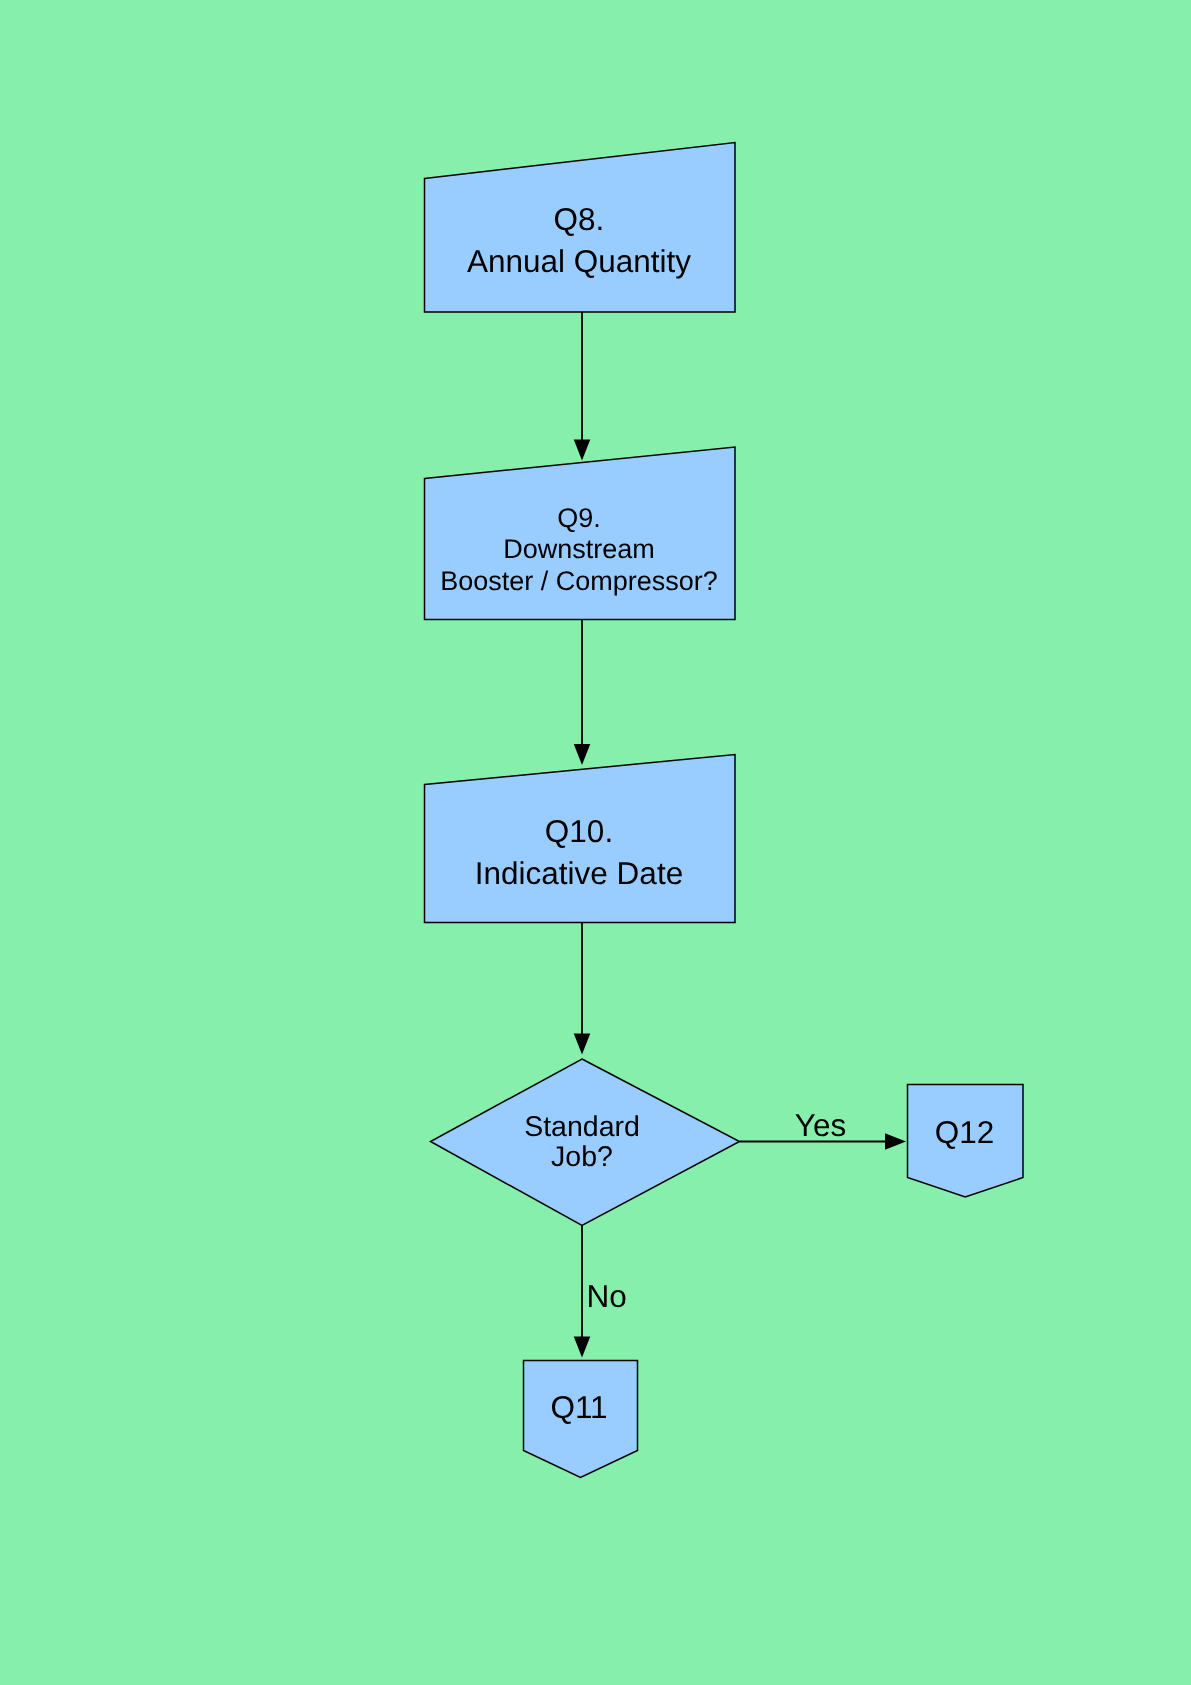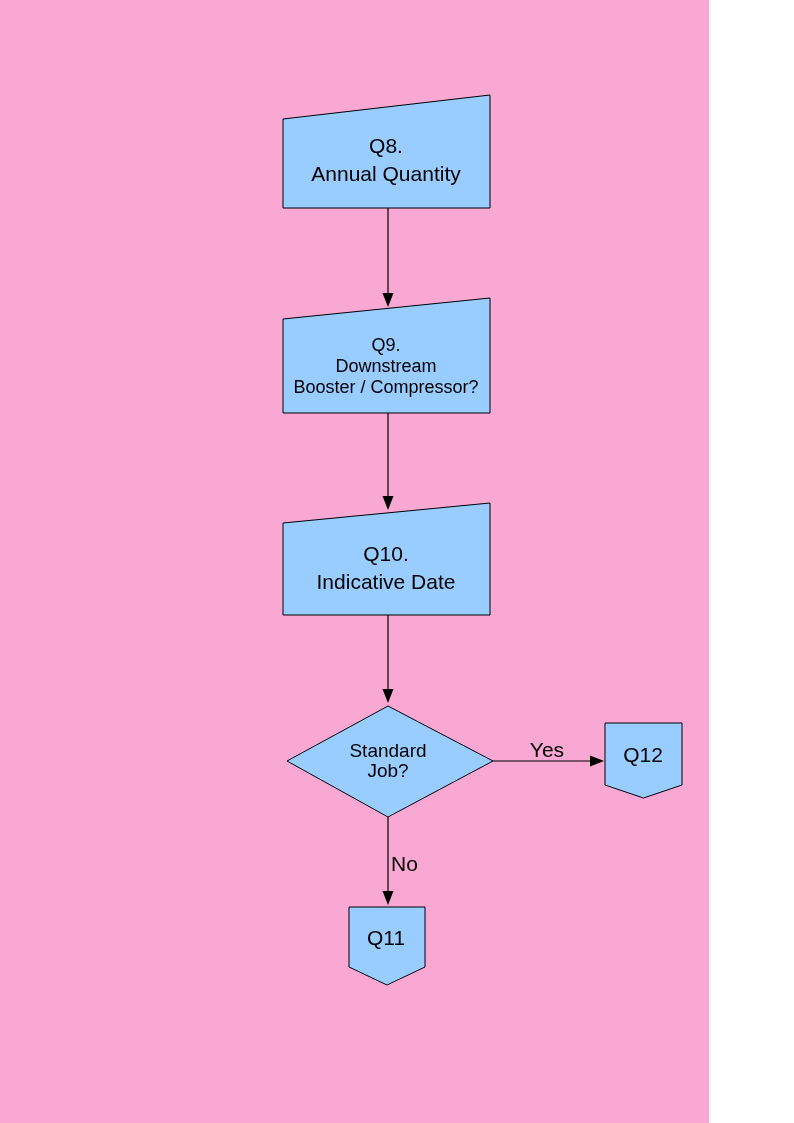--- a/index.html
+++ b/index.html
@@ -2,23 +2,23 @@
 <html><head>
 <meta charset="utf-8">
 <style>
   html, body {
     margin: 0;
     padding: 0;
     background: #ffffff;
   }
   .page {
     position: relative;
-    width: 709px;
+    width: 794px;
     height: 1123px;
-    background: #f9a8d4;
+    background: #86efac;
     overflow: hidden;
     font-family: "Liberation Sans", sans-serif;
   }
   svg {
     position: absolute;
     top: 0;
     left: 0;
   }
   .shape {
     fill: #99CCFF;

